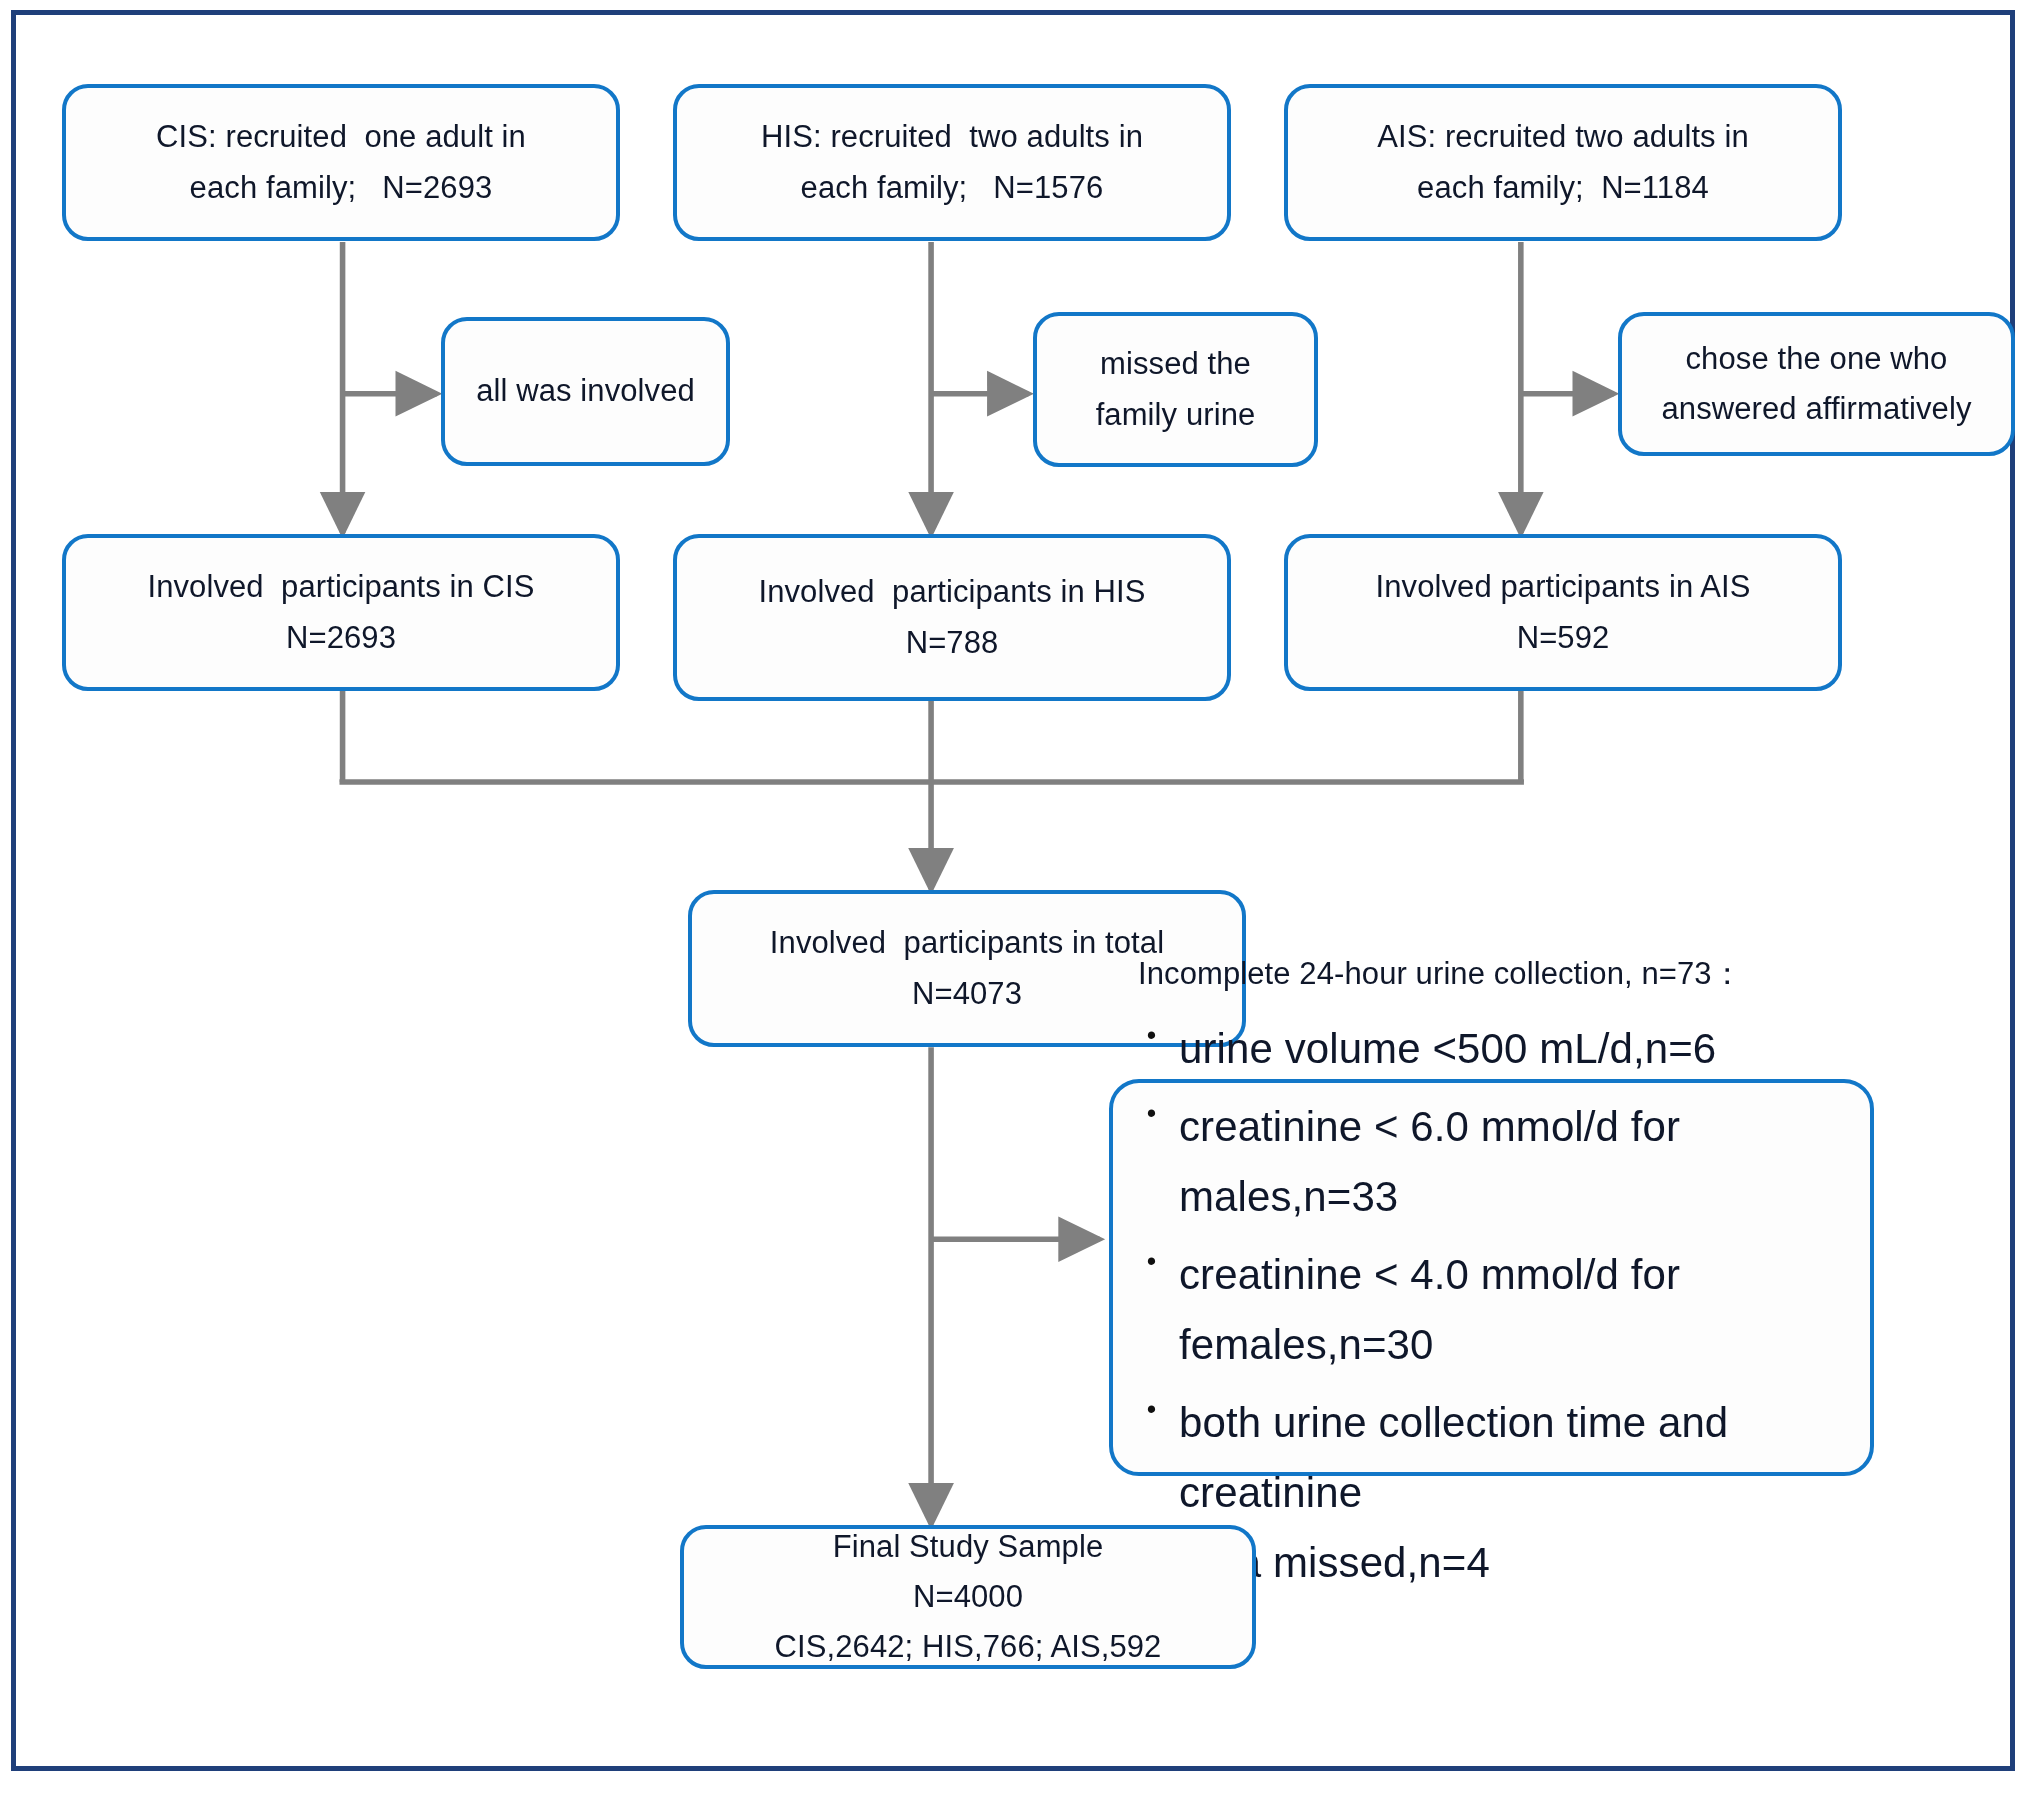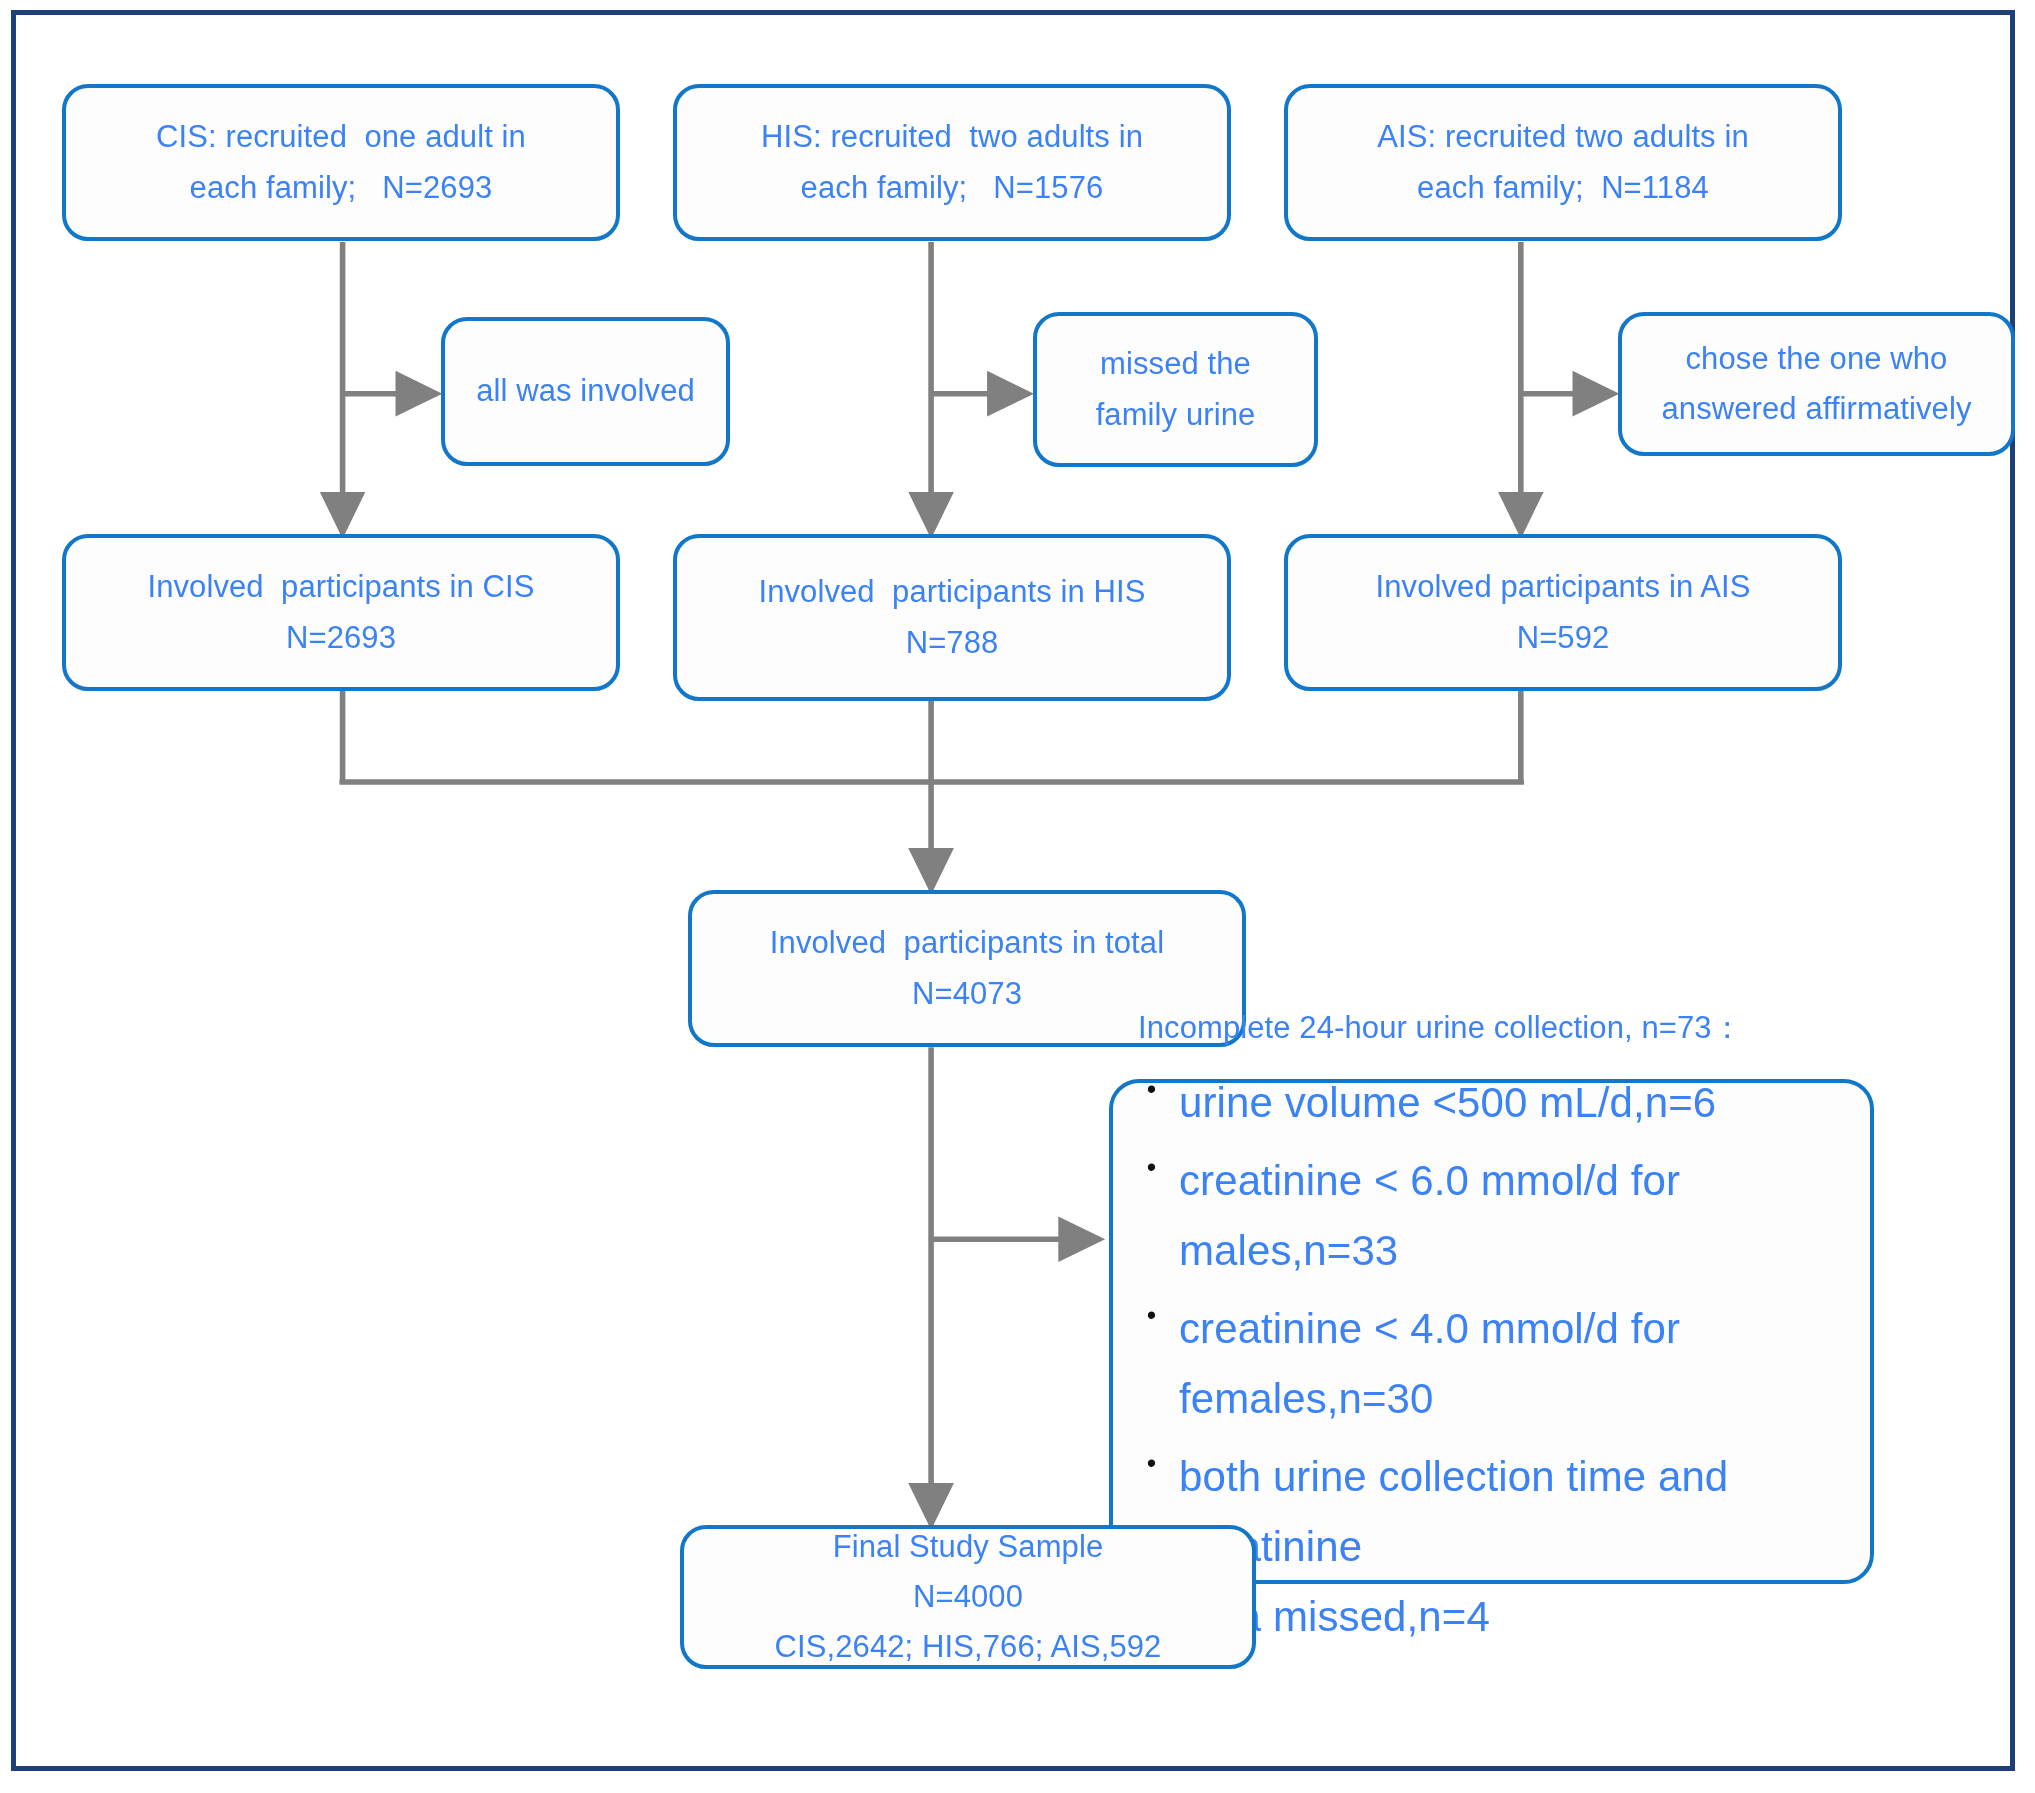--- a/index.html
+++ b/index.html
@@ -40,21 +40,21 @@
   .node {
     position: absolute;
     box-sizing: border-box;
     background: #fdfdfd;
     border: 4.3px solid #1277c8;
     border-radius: 26px;
     display: flex;
     flex-direction: column;
     align-items: center;
     justify-content: center;
-    color: #3b82f6;
+    color: #0f172a;
     font-size: 31px;
     line-height: 1.62;
     text-align: center;
     letter-spacing: 0.1px;
   }
   .node .line {
     display: block;
     white-space: pre;
   }
   
@@ -174,21 +174,21 @@
   <div class="node" style="left:1284px; top:534px; width:558px; height:157px;">
     <span class="line">Involved participants in AIS</span>
     <span class="line">N=592</span>
   </div>
 
   <div class="node" style="left:688px; top:890px; width:558px; height:157px;">
     <span class="line">Involved  participants in total</span>
     <span class="line">N=4073</span>
   </div>
 
-  <div class="node panel" style="left:1109px; top:1079px; width:765px; height:505px;">
+  <div class="node panel" style="left:1109px; top:1079px; width:765px; height:397px;">
     <span class="panel-title">Incomplete 24-hour urine collection, n=73：</span>
     <ul class="bullet-list">
       <li>
         <span>urine volume &lt;500 mL/d,n=6</span>
       </li>
       <li>
         <span>creatinine &lt; 6.0 mmol/d for males,n=33</span>
       </li>
       <li>
         <span>creatinine &lt; 4.0 mmol/d for females,n=30</span>

